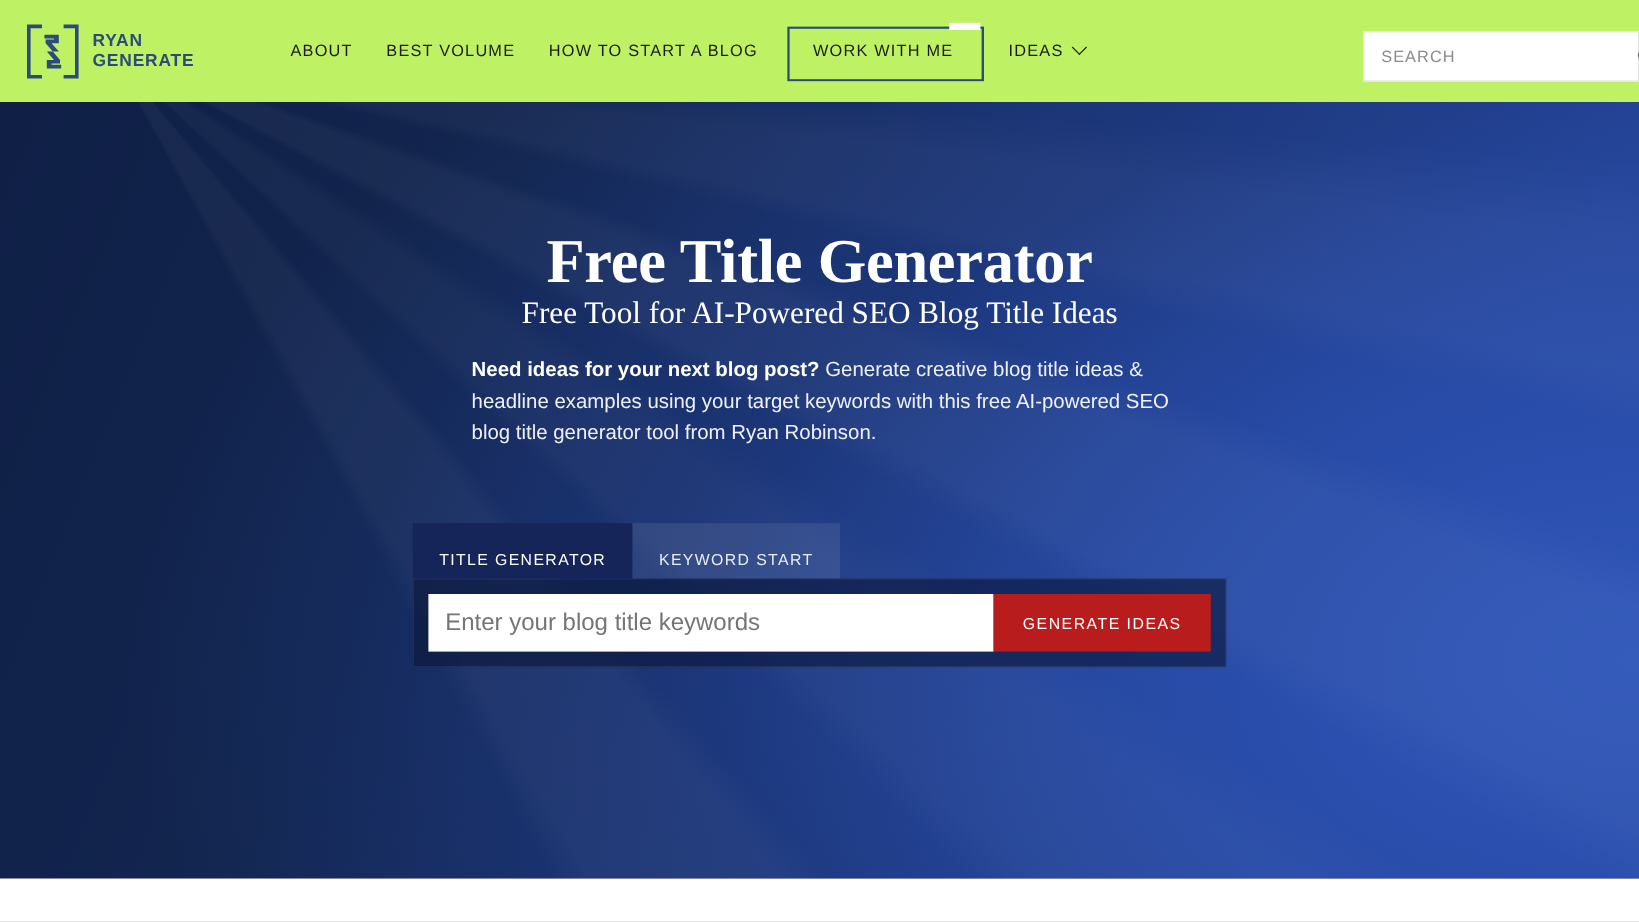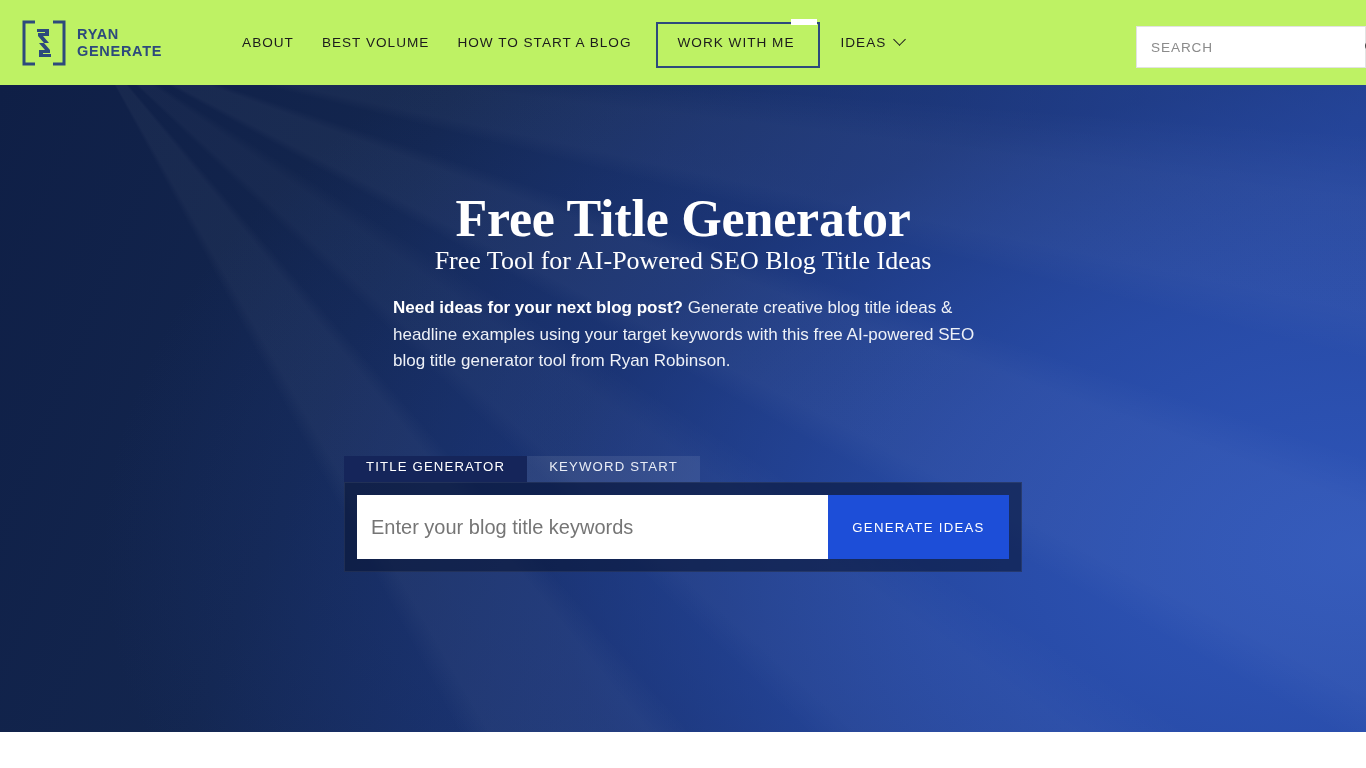--- a/index.html
+++ b/index.html
@@ -259,59 +259,59 @@
   }
   #tool-tabs {
     display: flex;
     align-items: flex-end;
     height: 32px;
   }
   .tool-tab {
     font-size: 13.2px;
     letter-spacing: 1.15px;
     color: #e9edf6;
-    padding: 4px 22px 9px 22px;
+    padding: 24px 22px 9px 22px;
     border: none;
     cursor: pointer;
     font-family: "Liberation Sans", sans-serif;
     background: rgba(255,255,255,0.085);
     line-height: 1;
     white-space: nowrap;
   }
   .tool-tab.active {
     background: #15255a;
     color: #ffffff;
   }
   #tool-panel {
     background: rgba(10,22,56,0.62);
     border: 1px solid rgba(255,255,255,0.07);
     padding: 12px;
   }
   #tool-form {
     display: flex;
-    height: 64px;
+    height: 48px;
     width: 100%;
   }
   #keyword-input {
     flex: 1;
     height: 100%;
     border: none;
     outline: none;
     background: #ffffff;
     padding: 0 14px;
     font-size: 20px;
     color: #222;
     font-family: "Liberation Sans", sans-serif;
   }
   #keyword-input::placeholder { color: #757575; }
   #generate-btn {
     width: 181px;
     height: 100%;
     border: none;
-    background: #1d4ed8;
+    background: #b91c1c;
     color: #ffffff;
     font-size: 13.2px;
     letter-spacing: 1.25px;
     cursor: pointer;
     font-family: "Liberation Sans", sans-serif;
     white-space: nowrap;
   }
 
   
   #below-fold {

